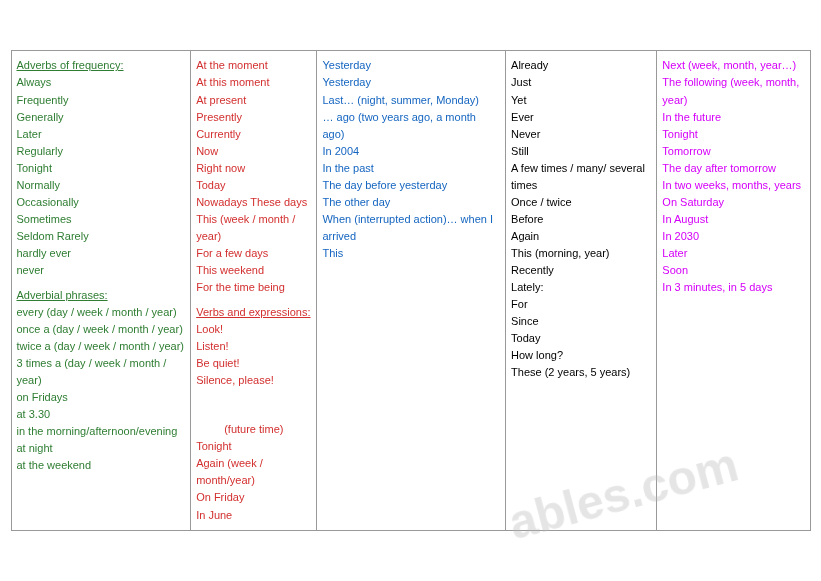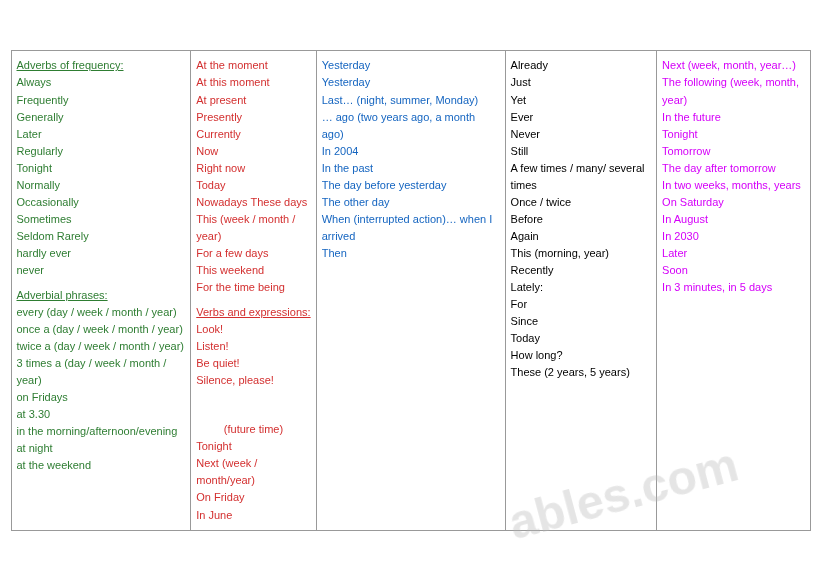--- a/index.html
+++ b/index.html
@@ -89,25 +89,25 @@
 
       <td class="col-present-continuous">
         <div id="pc-main"><span>At the moment</span><br><span>At this moment</span><br><span>At present</span><br><span>Presently</span><br><span>Currently</span><br><span>Now</span><br><span>Right now</span><br><span>Today</span><br><span>Nowadays These days</span><br><span>This (week / month / year)</span><br><span>For a few days</span><br><span>This weekend</span><br><span>For the time being</span></div>
         <div class="section-gap">
           <span class="underline">Verbs and expressions:</span><br>
           <div id="pc-verbs"><span>Look!</span><br><span>Listen!</span><br><span>Be quiet!</span><br><span>Silence, please!</span></div>
         </div>
         <div class="section-gap" style="text-align:center;margin-top:32px;">
           <span>(future time)</span>
         </div>
-        <div id="pc-future"><span>Tonight</span><br><span>Next (week / month/year)</span><br><span>On Friday</span><br><span>In June</span></div>
+        <div id="pc-future"><span>Tonight</span><br><span>Again (week / month/year)</span><br><span>On Friday</span><br><span>In June</span></div>
       </td>
 
       <td class="col-simple-past">
-        <div id="spast-items"><span>Yesterday</span><br><span>Yesterday</span><br><span>Last… (night, summer, Monday)</span><br><span>… ago (two years ago, a month ago)</span><br><span>In 2004</span><br><span>In the past</span><br><span>The day before yesterday</span><br><span>The other day</span><br><span>When (interrupted action)… when I arrived</span><br><span>Then</span><br></div>
+        <div id="spast-items"><span>Yesterday</span><br><span>Yesterday</span><br><span>Last… (night, summer, Monday)</span><br><span>… ago (two years ago, a month ago)</span><br><span>In 2004</span><br><span>In the past</span><br><span>The day before yesterday</span><br><span>The other day</span><br><span>When (interrupted action)… when I arrived</span><br><span>This</span><br></div>
       </td>
 
       <td class="col-present-perfect">
         <div id="pp-items"><span>Already</span><br><span>Just</span><br><span>Yet</span><br><span>Ever</span><br><span>Never</span><br><span>Still</span><br><span>A few times / many/ several times</span><br><span>Once / twice</span><br><span>Before</span><br><span>Again</span><br><span>This (morning, year)</span><br><span>Recently</span><br><span>Lately:</span><br><span>For</span><br><span>Since</span><br><span>Today</span><br><span>How long?</span><br><span>These (2 years, 5 years)</span></div>
       </td>
 
       <td class="col-future">
         <div id="fut-items"><span>Next (week, month, year…)</span><br><span>The following (week, month, year)</span><br><span>In the future</span><br><span>Tonight</span><br><span>Tomorrow</span><br><span>The day after tomorrow</span><br><span>In two weeks, months, years</span><br><span>On Saturday</span><br><span>In August</span><br><span>In 2030</span><br><span>Later</span><br><span>Soon</span><br><span>In 3 minutes, in 5 days</span></div>
       </td>
     </tr>

